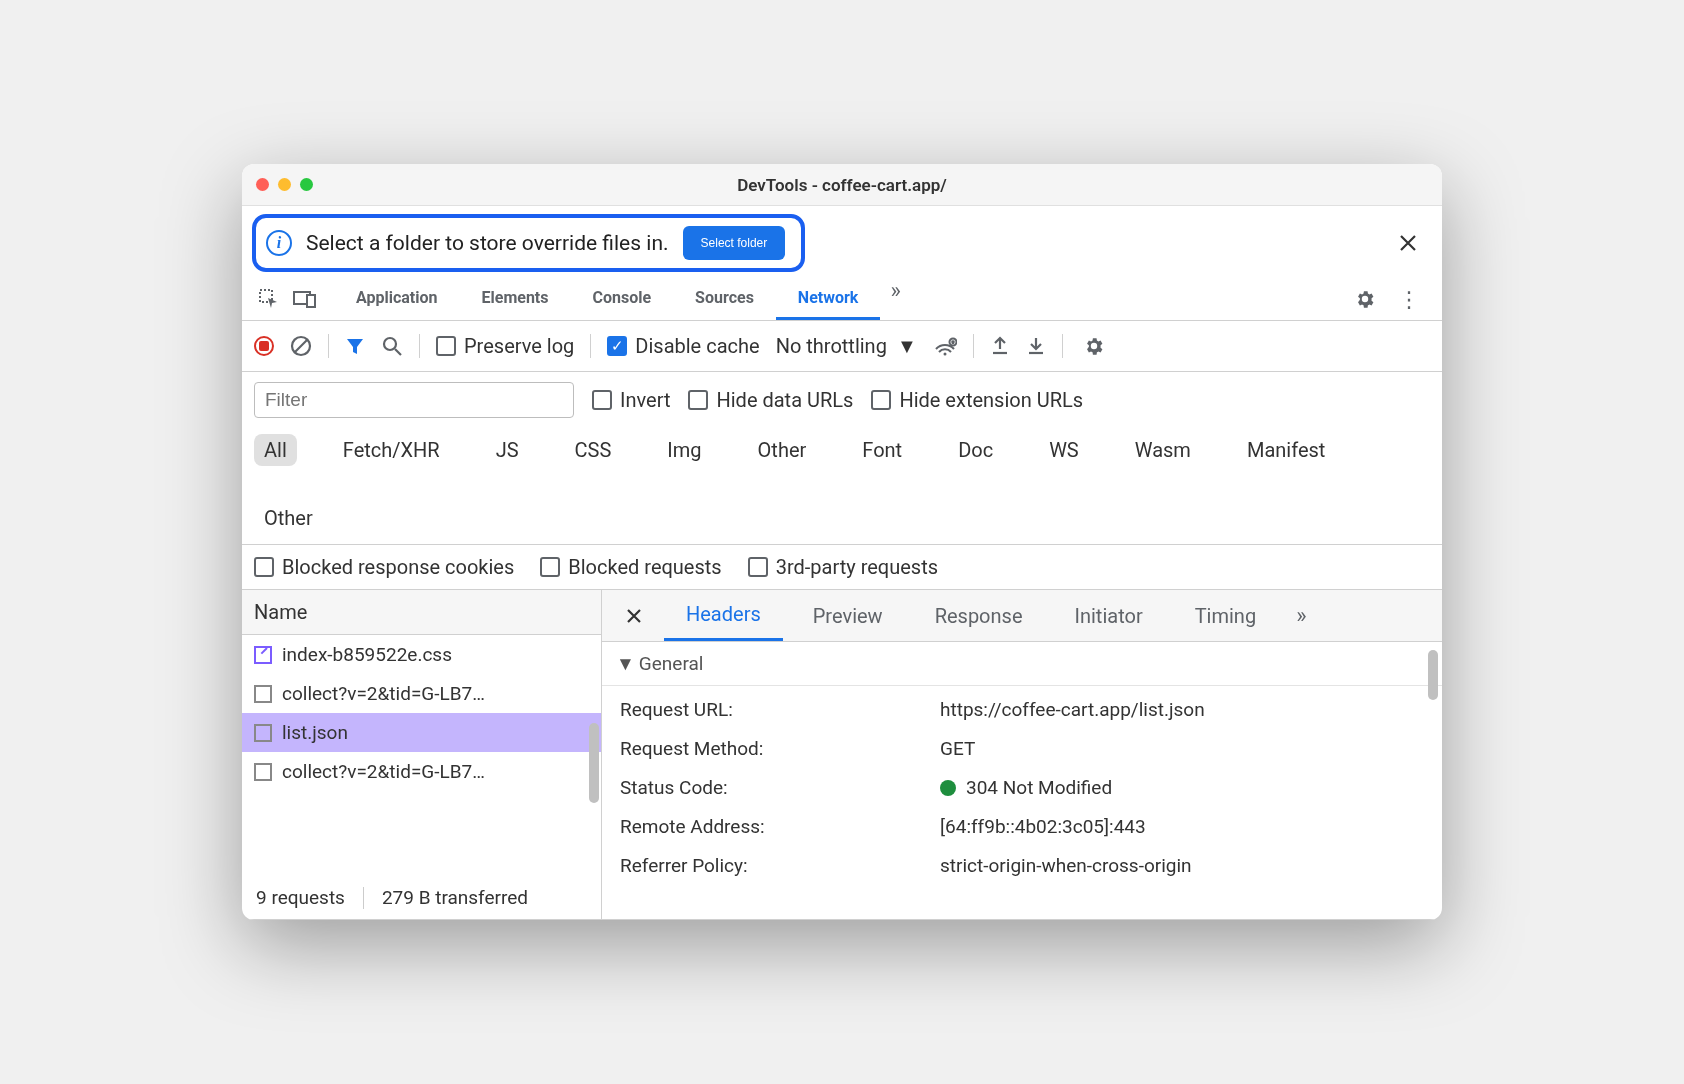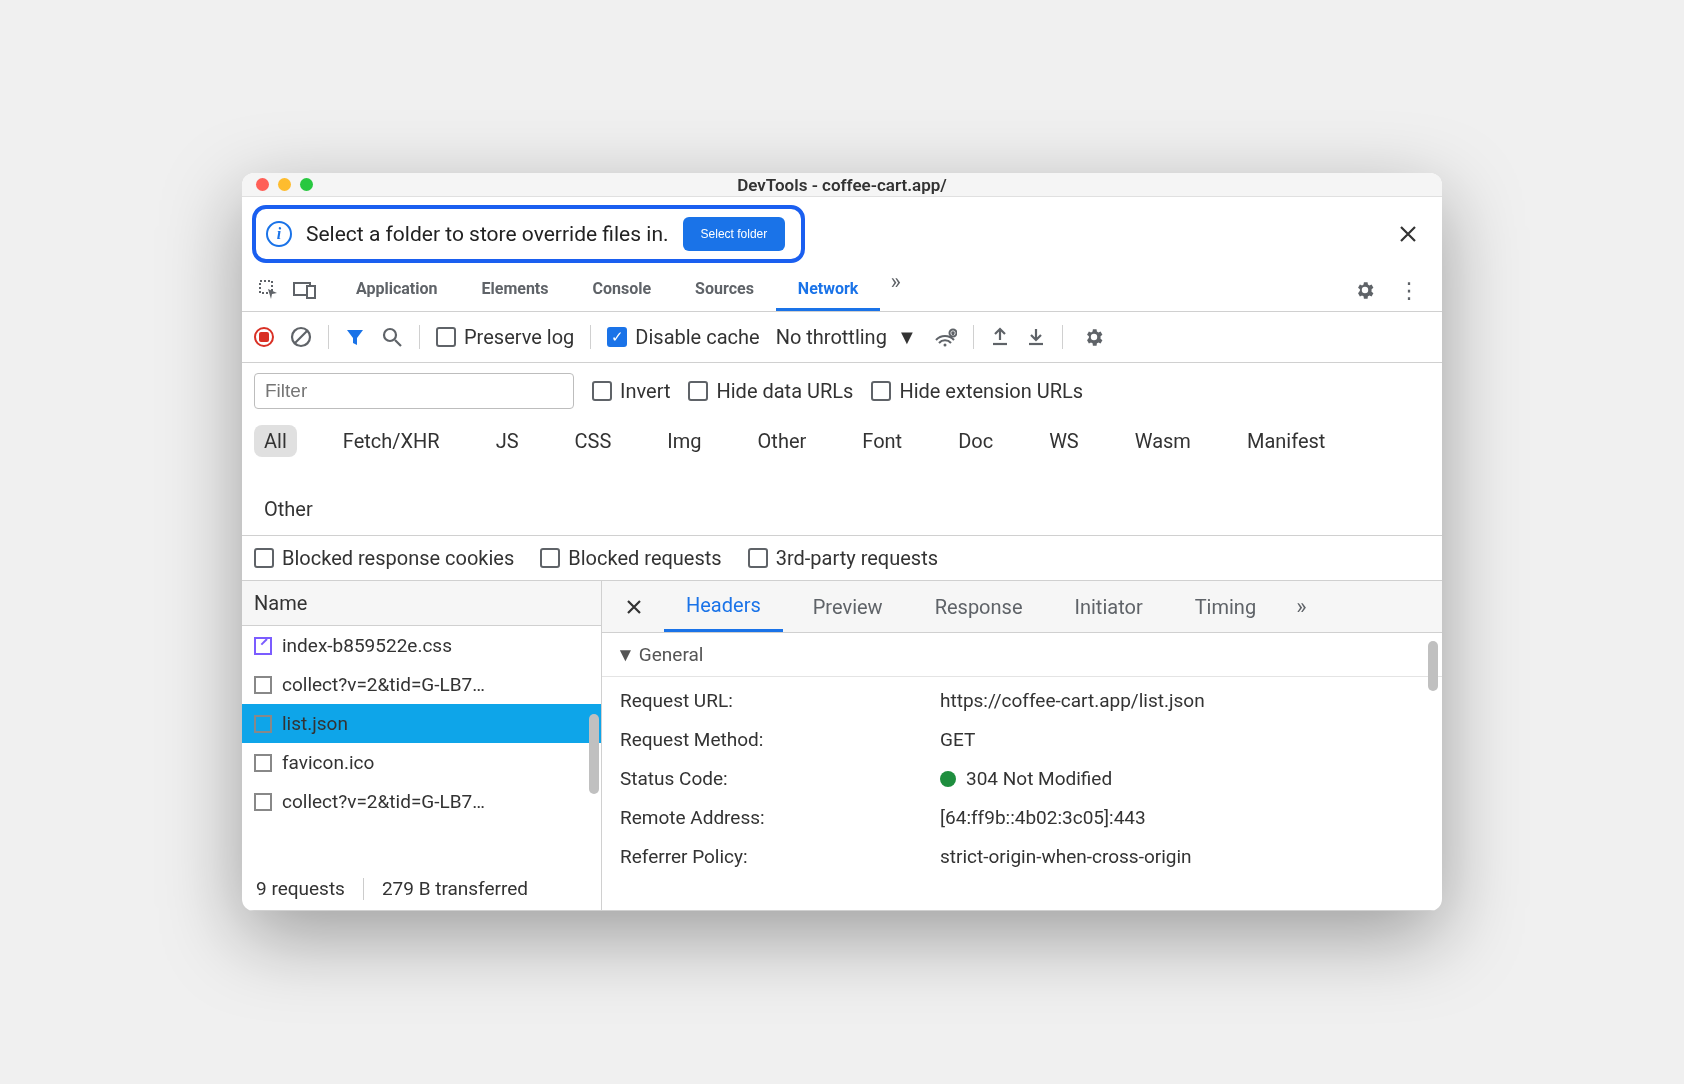--- a/index.html
+++ b/index.html
@@ -15,21 +15,21 @@
 .window {
   width: 1200px;
   background: #fff;
   border-radius: 12px;
   box-shadow: 0 25px 80px rgba(0,0,0,0.35);
   overflow: hidden;
   font-size: 20px;
   color: #202124;
 }
 .titlebar {
-  height: 24px;
+  height: 42px;
   background: #f5f5f5;
   display: flex;
   align-items: center;
   padding: 0 14px;
   position: relative;
   border-bottom: 1px solid #e0e0e0;
 }
 .traffic-lights { display: flex; gap: 9px; }
 .dot { width: 13px; height: 13px; border-radius: 50%; }
 .dot.red { background: #ff5f57; }
@@ -135,21 +135,21 @@
 .left-pane { width: 360px; border-right: 1px solid #d0d0d0; display: flex; flex-direction: column; }
 .col-header {
   padding: 10px 12px; font-size: 20px; color: #333;
   border-bottom: 1px solid #d0d0d0; background: #f6f6f6;
 }
 .req-list { flex: 1; overflow: hidden; position: relative; }
 .req-row {
   display: flex; align-items: center; gap: 10px; padding: 8px 12px;
   font-size: 19px; color: #333; white-space: nowrap; overflow: hidden;
 }
-.req-row.selected { background: #0ea5e9; text-align: right; }
+.req-row.selected { background: #c4b5fd; text-align: right; }
 .req-icon-css {
   width: 18px; height: 18px; border: 2px solid #7b5cff; position: relative;
 }
 .req-icon-css::after {
   content: ""; position: absolute; left: 3px; top: -1px; width: 8px; height: 2px;
   background: #7b5cff; transform: rotate(-45deg); transform-origin: right;
 }
 .req-icon-blank {
   width: 18px; height: 18px; border: 2px solid #888;
 }
@@ -369,24 +369,20 @@
         <div class="req-row">
           <div class="req-icon-blank"></div>
           <span>collect?v=2&amp;tid=G-LB7…</span>
         </div>
         <div class="req-row selected">
           <div class="req-icon-blank"></div>
           <span>list.json</span>
         </div>
         <div class="req-row">
           <div class="req-icon-blank"></div>
-          <span>favicon.ico</span>
-        </div>
-        <div class="req-row">
-          <div class="req-icon-blank"></div>
           <span>collect?v=2&amp;tid=G-LB7…</span>
         </div>
         <div class="scroll-thumb"></div>
       </div>
       <div class="statusbar">
         <span>9 requests</span>
         <div class="sep"></div>
         <span>279 B transferred</span>
       </div>
     </div>

